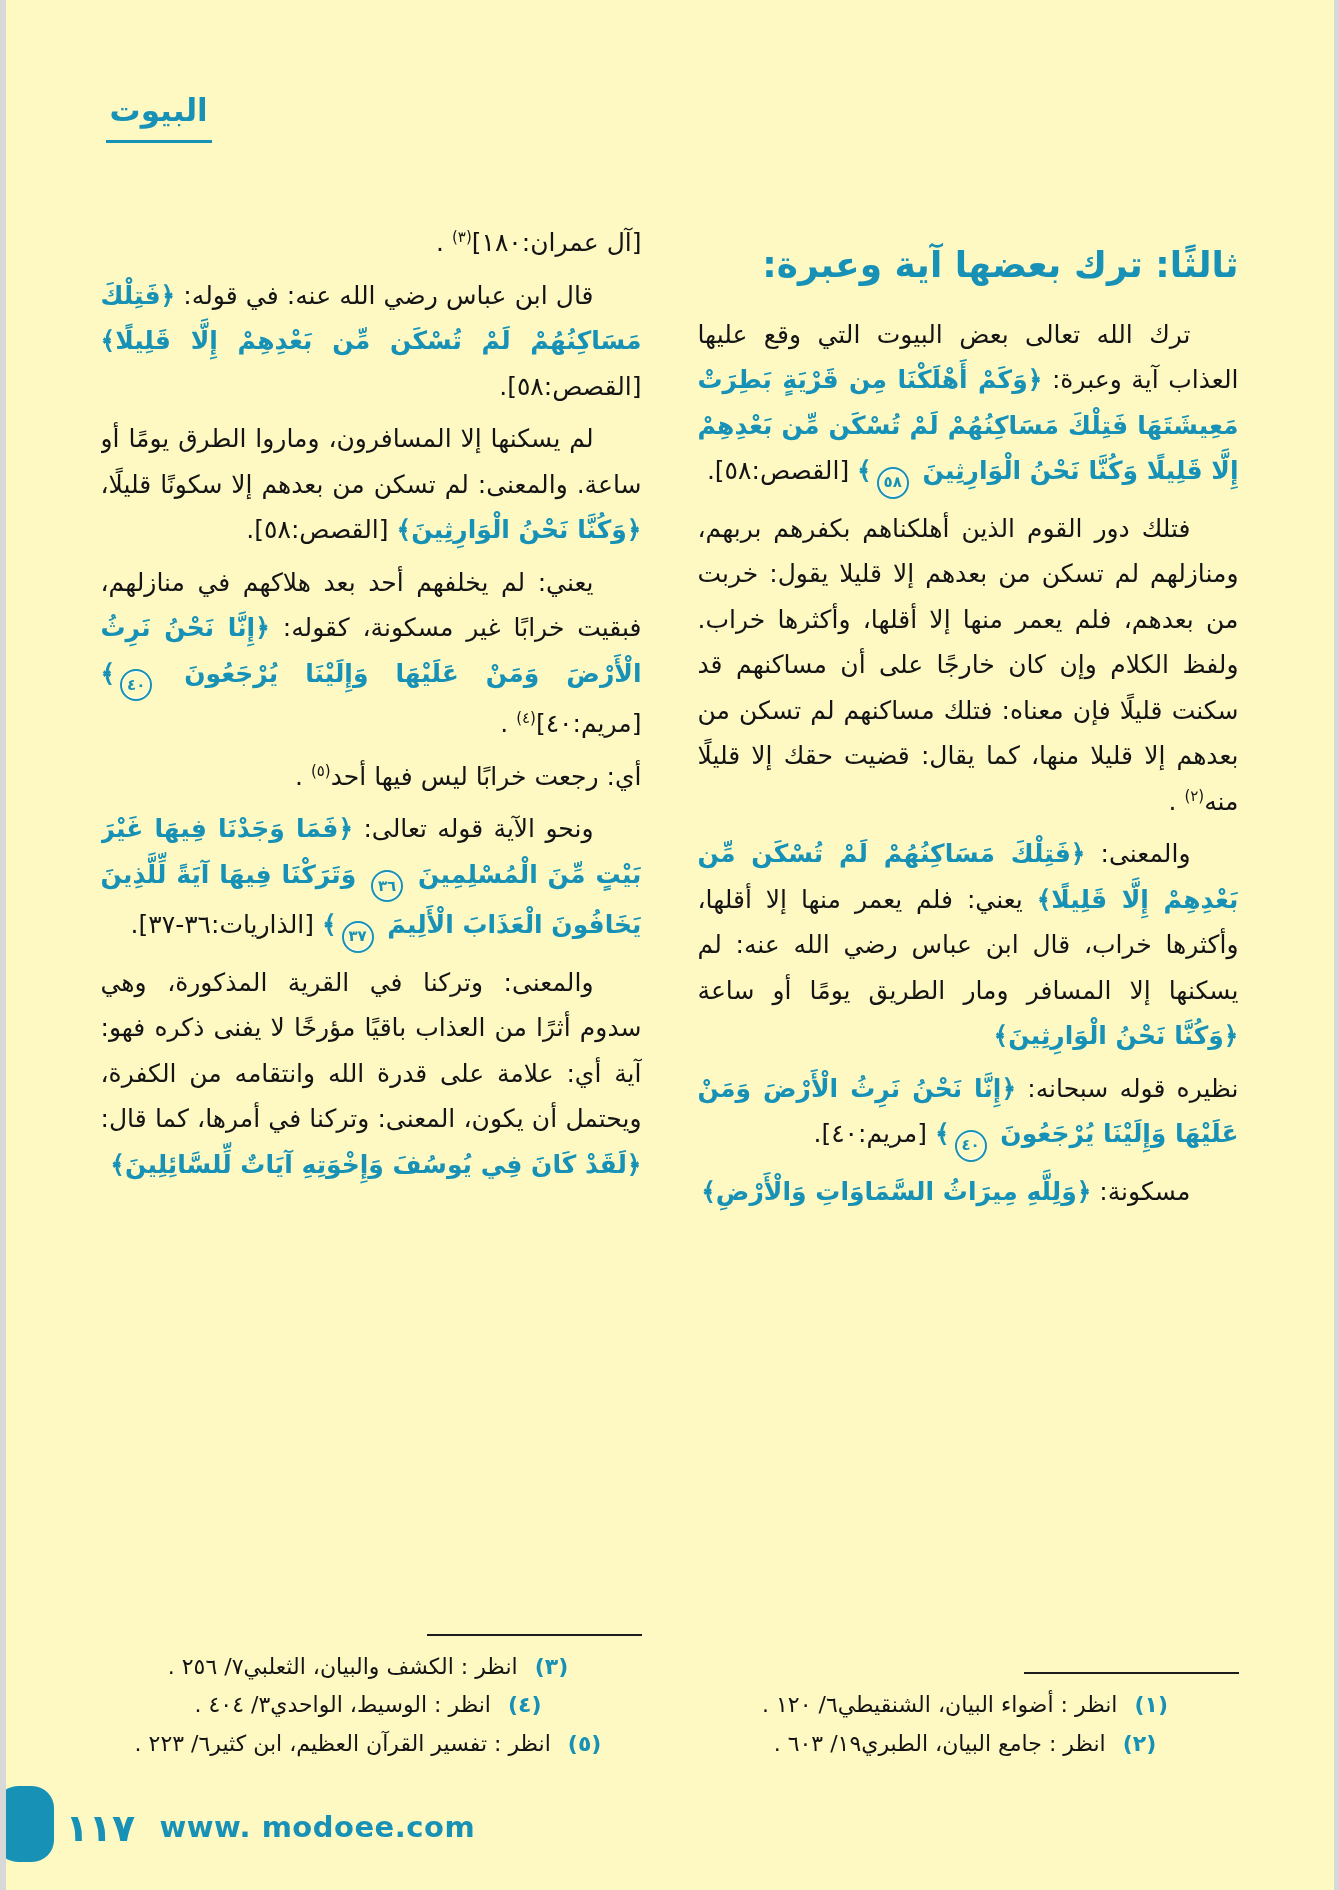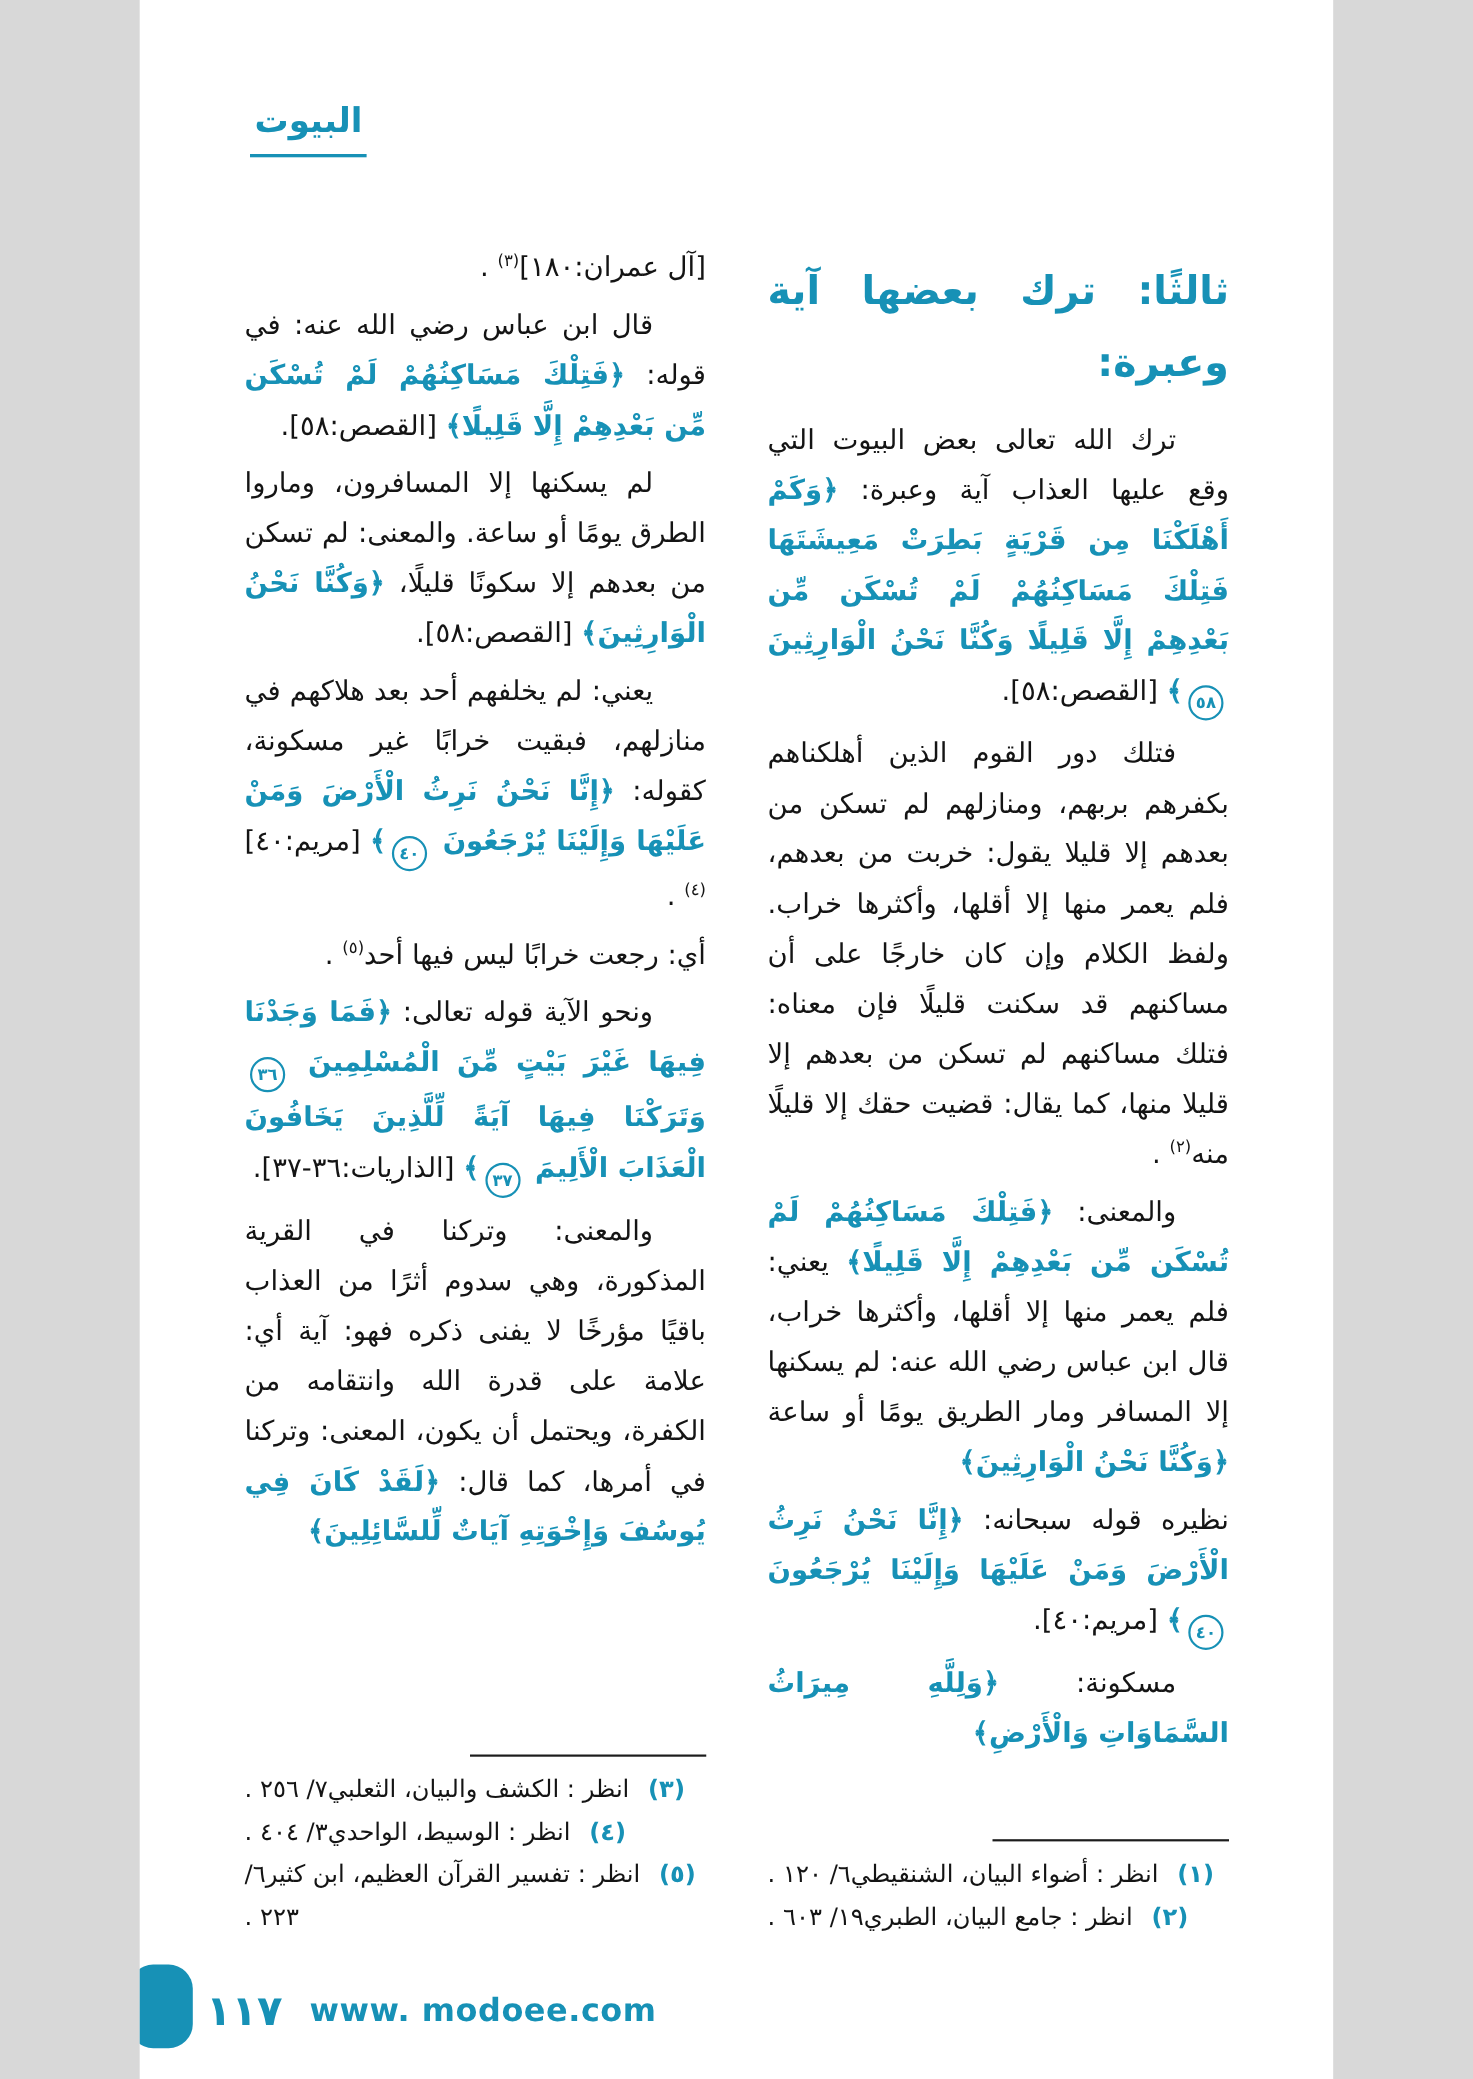--- a/index.html
+++ b/index.html
@@ -1,20 +1,20 @@
 <!DOCTYPE html>
 <html lang="ar" style="--accent: #1791b6;"><head>
 <meta charset="utf-8">
 <style>
   :root { --accent: #1791b6; }
   * { margin:0; padding:0; box-sizing:border-box; }
   html, body { background:#d8d8d8; }
   .page {
-    position:relative; width:1085px; height:1890px; margin:0 auto;
-    background:#ffffff; direction:rtl; overflow:hidden;
+    position:relative; width:1328px; height:1890px; margin:0 auto;
+    background:#fef9c3; direction:rtl; overflow:hidden;
     font-family:"DejaVu Sans", sans-serif; color:#141414;
   }
   
   .header { position:absolute; top:92px; left:100px; direction:rtl; }
   .chapter-title {
     display:inline-block; color:var(--accent); font-size:31px; font-weight:bold;
     padding:0 4px 12px; border-bottom:3px solid var(--accent);
   }
   
   .columns {
@@ -32,21 +32,21 @@
   .ref { color:#141414; }
   sup.fnm { font-size:15px; line-height:0; }
   .ayah {
     display:inline-flex; align-items:center; justify-content:center;
     width:32px; height:32px; border:2px solid var(--accent); border-radius:50%;
     color:var(--accent); font-size:15px; font-weight:bold;
     margin:0 5px; vertical-align:-8px; text-indent:0;
     box-shadow:0 0 0 1px #fff inset;
   }
   
-  .footnotes { margin-top:auto; padding-top:6px; font-size:22px; line-height:1.75; text-align:left; }
+  .footnotes { margin-top:auto; padding-top:6px; font-size:22px; line-height:1.75; text-align:center; }
   .fn-sep { width:215px; border-top:2px solid #1c1c1c; margin-bottom:12px; }
   .fn-row { padding-right:6px; }
   .fn-num { color:var(--accent); margin-left:10px; font-weight:bold; }
   .fn-text { color:#141414; }
   
   .footer { position:absolute; left:0; bottom:26px; width:100%; height:84px; direction:ltr;margin-left:12px; }
   .footer-tab {
     position:absolute; left:-22px; bottom:2px; width:58px; height:76px;
     background:var(--accent); border-radius:22px;
   }

